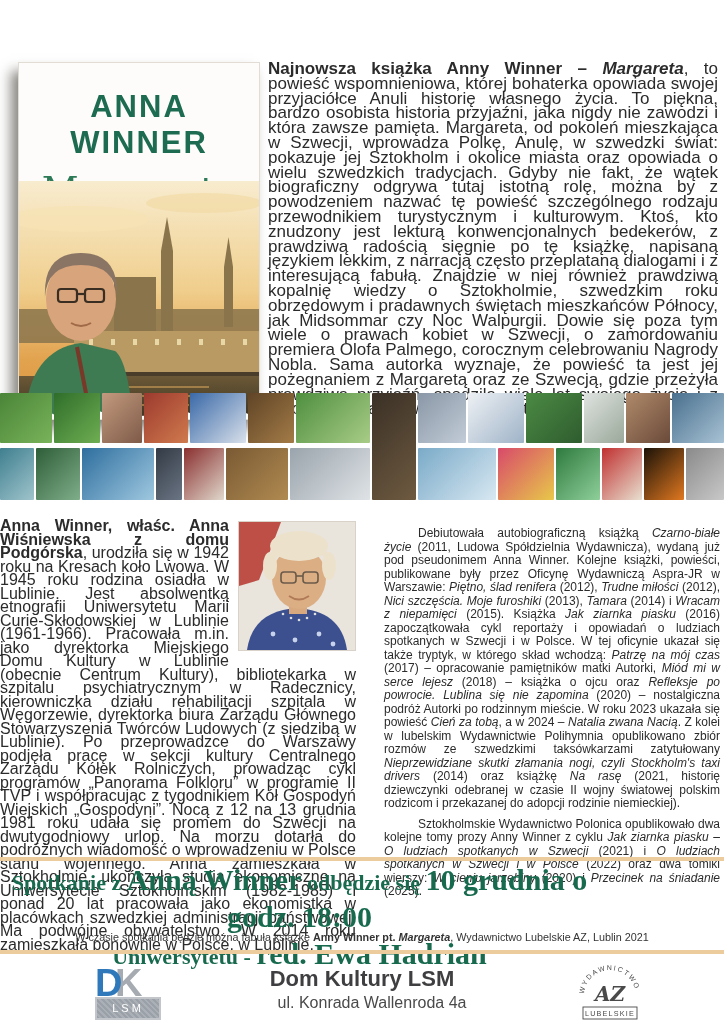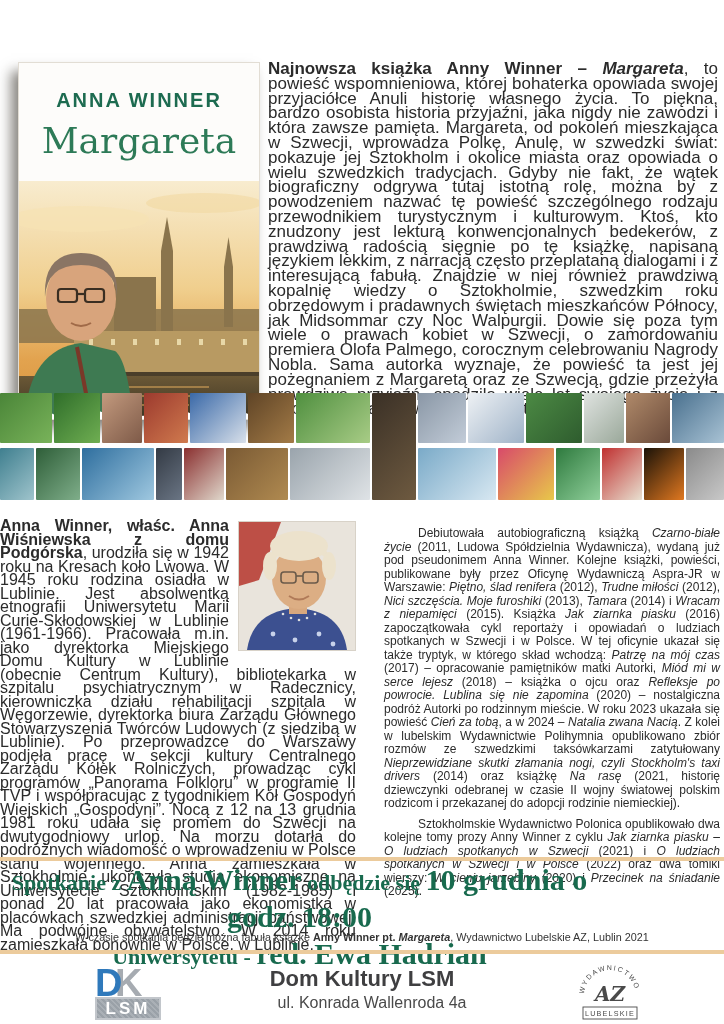--- a/index.html
+++ b/index.html
@@ -7,21 +7,21 @@
         font-family:"Liberation Sans",sans-serif;color:#2b2b2b;}
 
   
   .main-title{position:absolute;left:0;top:8px;width:724px;text-align:center;
     font-family:"Liberation Serif",serif;font-weight:700;font-size:34px;
     letter-spacing:1px;color:var(--title_orange,#de7425);}
 
   
   .cover{position:absolute;left:18px;top:62px;width:240px;height:356px;background:#fdfcfa;
     border:1px solid #e2ddd4;box-shadow:-7px 9px 12px rgba(40,35,25,.55);}
-  .cover-author{margin-top:26px;text-align:center;font-weight:700;font-size:20px;
+  .cover-author{margin-top:26px;text-align:center;font-weight:700;font-size:31px;
     letter-spacing:2px;color:var(--cover_green,#1d6b50);}
   .cover-title{margin-top:8px;text-align:center;font-family:"DejaVu Serif",serif;
     font-size:36px;color:#2d7a57;}
   .cover-art{position:absolute;left:0;bottom:0;width:240px;height:238px;display:block;}
 
   
   .intro{position:absolute;left:268px;top:62px;width:450px;font-size:17px;
     line-height:14.8px;text-align:justify;}
 
   
@@ -61,21 +61,21 @@
   .venue-address{position:absolute;left:0;top:994px;width:724px;text-align:center;
     font-size:16px;color:#4a4a4a;padding-left:10px;}
 
   .dk-logo{position:absolute;left:95px;top:966px;width:72px;height:56px;}
   .dk-k{position:absolute;left:20px;top:-4px;font-weight:900;font-size:38px;color:#a6abb1;
     font-family:"Liberation Sans",sans-serif;}
   .dk-d{position:absolute;left:0;top:-4px;font-weight:900;font-size:38px;color:var(--dk_blue,#2f79bb);
     font-family:"Liberation Sans",sans-serif;}
   .dk-lsm{position:absolute;left:0;top:31px;width:62px;height:19px;border:2px solid #c2c6cb;
     background:repeating-linear-gradient(45deg,#9aa1a8 0 2px,#aab0b6 2px 4px);
-    color:#fff;font-weight:700;font-size:17px;letter-spacing:3px;text-align:center;line-height:19px;}
+    color:#fff;font-weight:400;font-size:11px;letter-spacing:3px;text-align:center;line-height:19px;}
 
   .pub-logo{position:absolute;left:574px;top:956px;width:72px;height:66px;}
 
   
   .run-b{font-weight:700;}
   .run-i{font-style:italic;}
   .run-bi{font-weight:700;font-style:italic;}
 </style>
 </head>
 <body>

